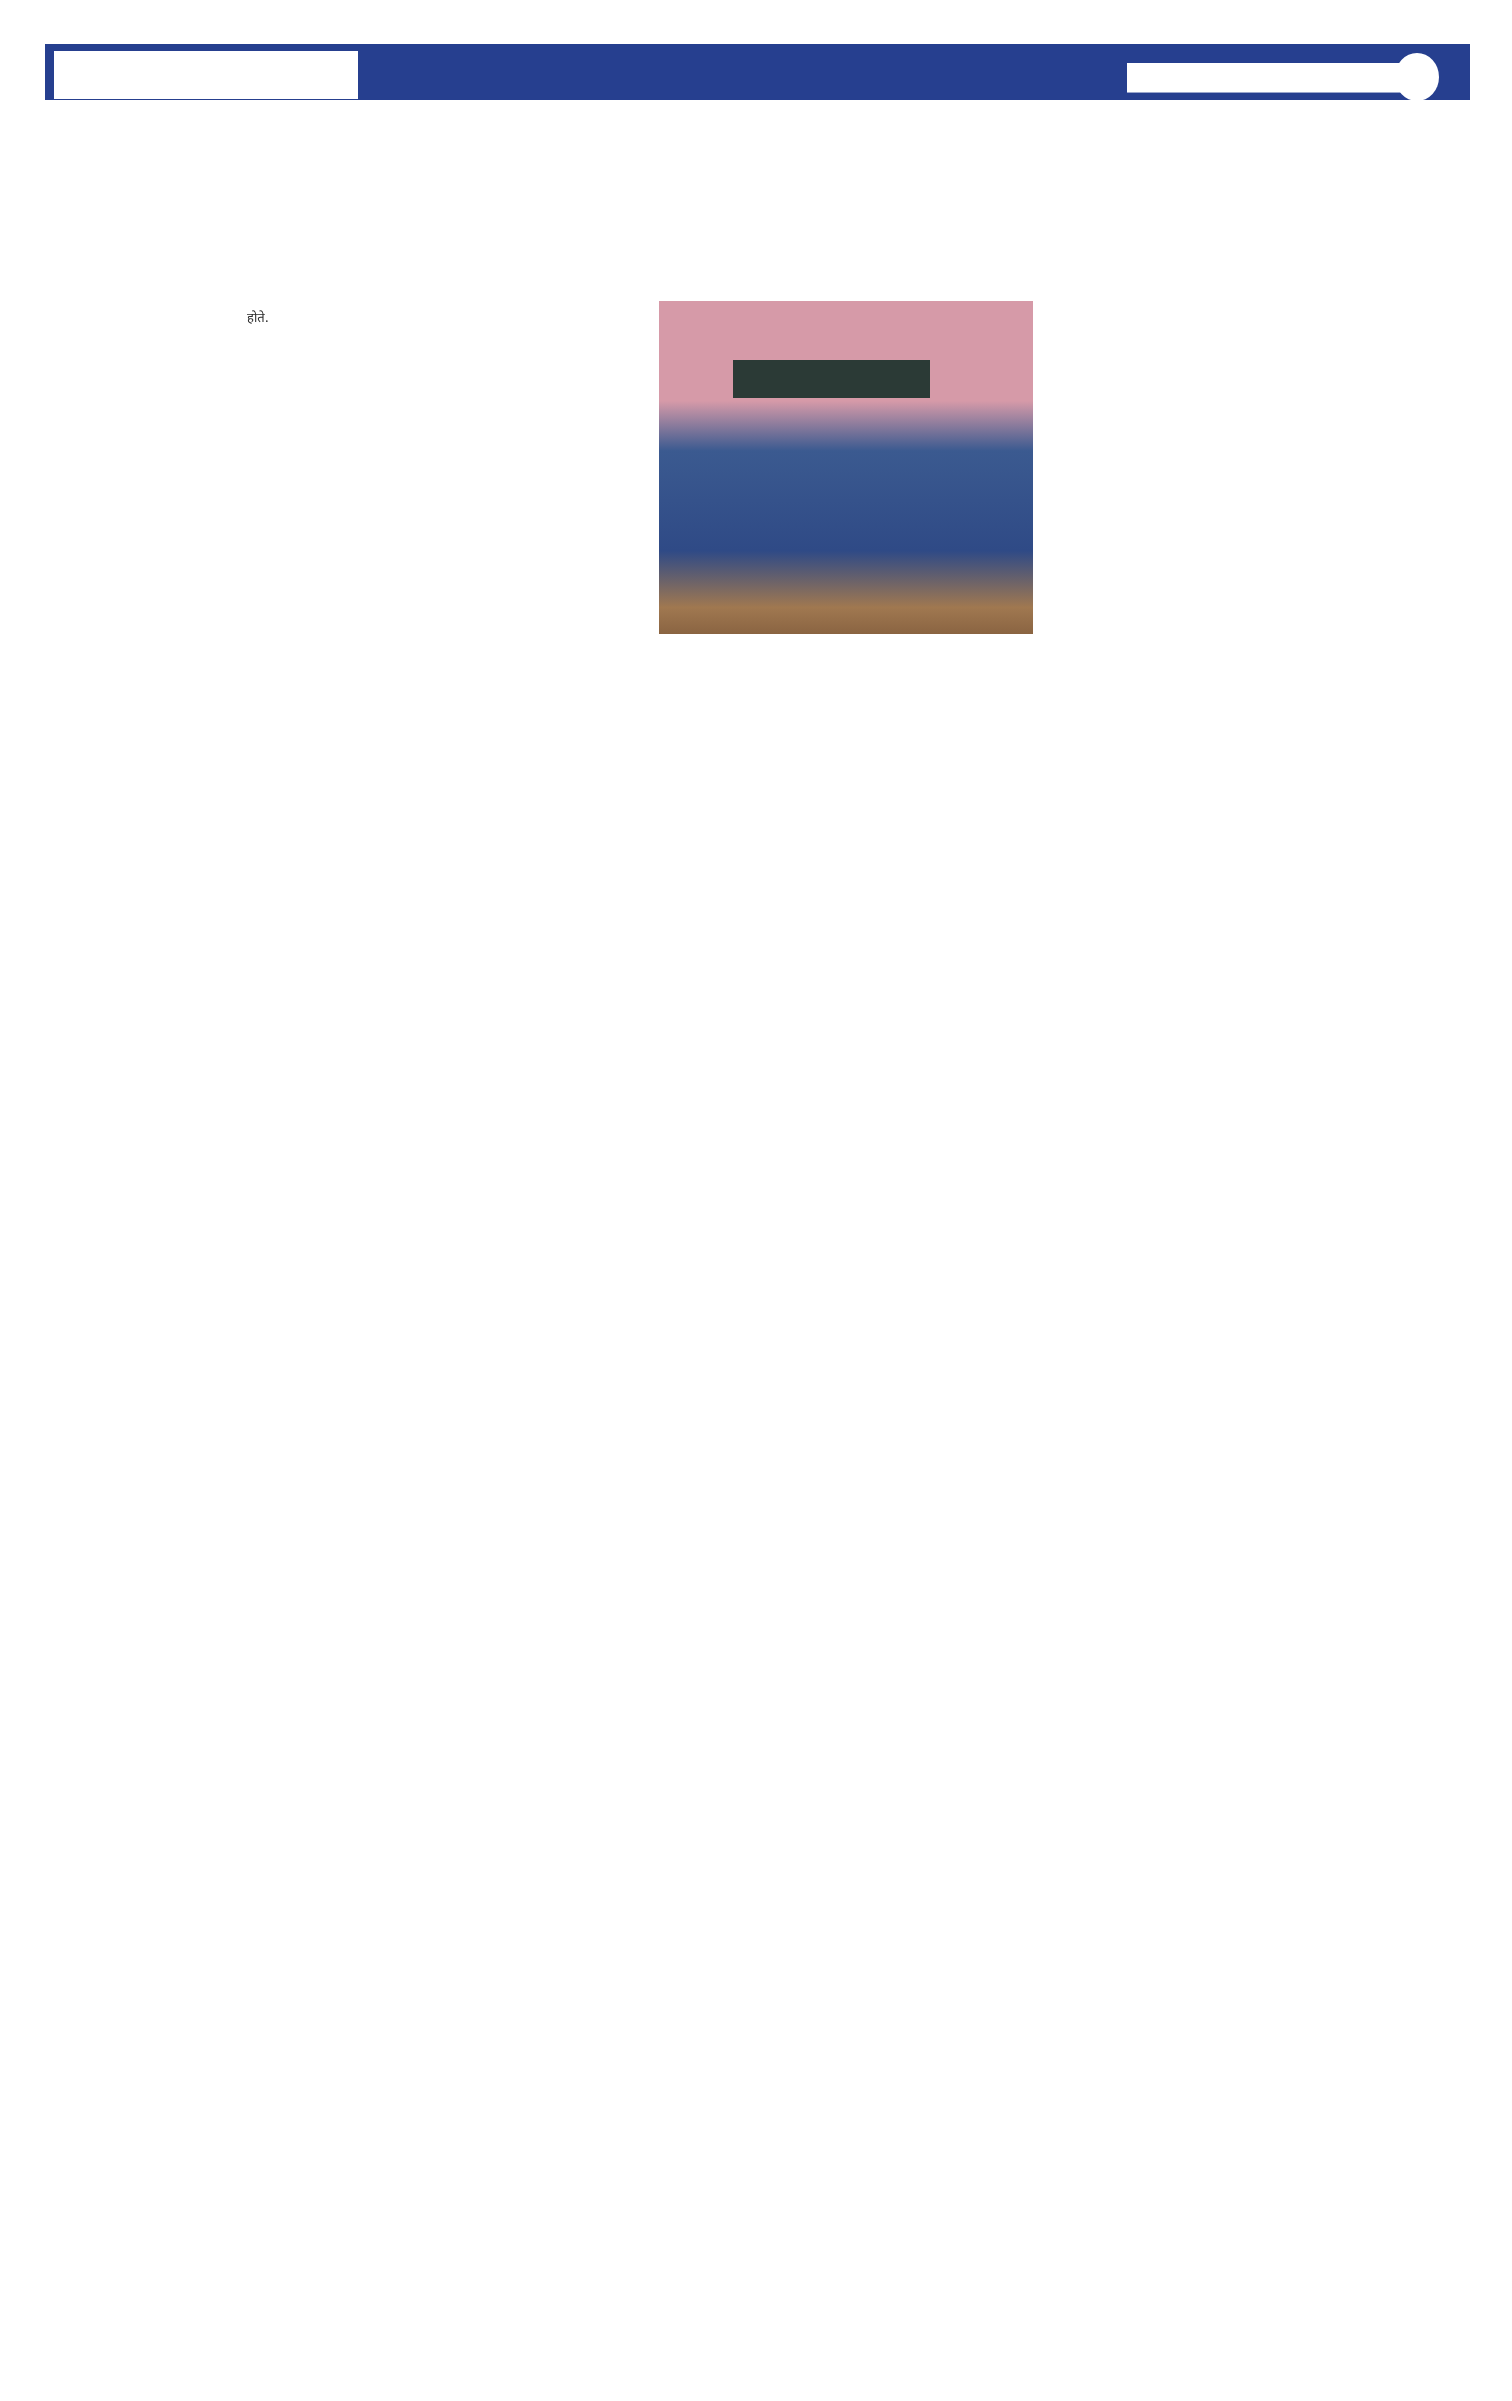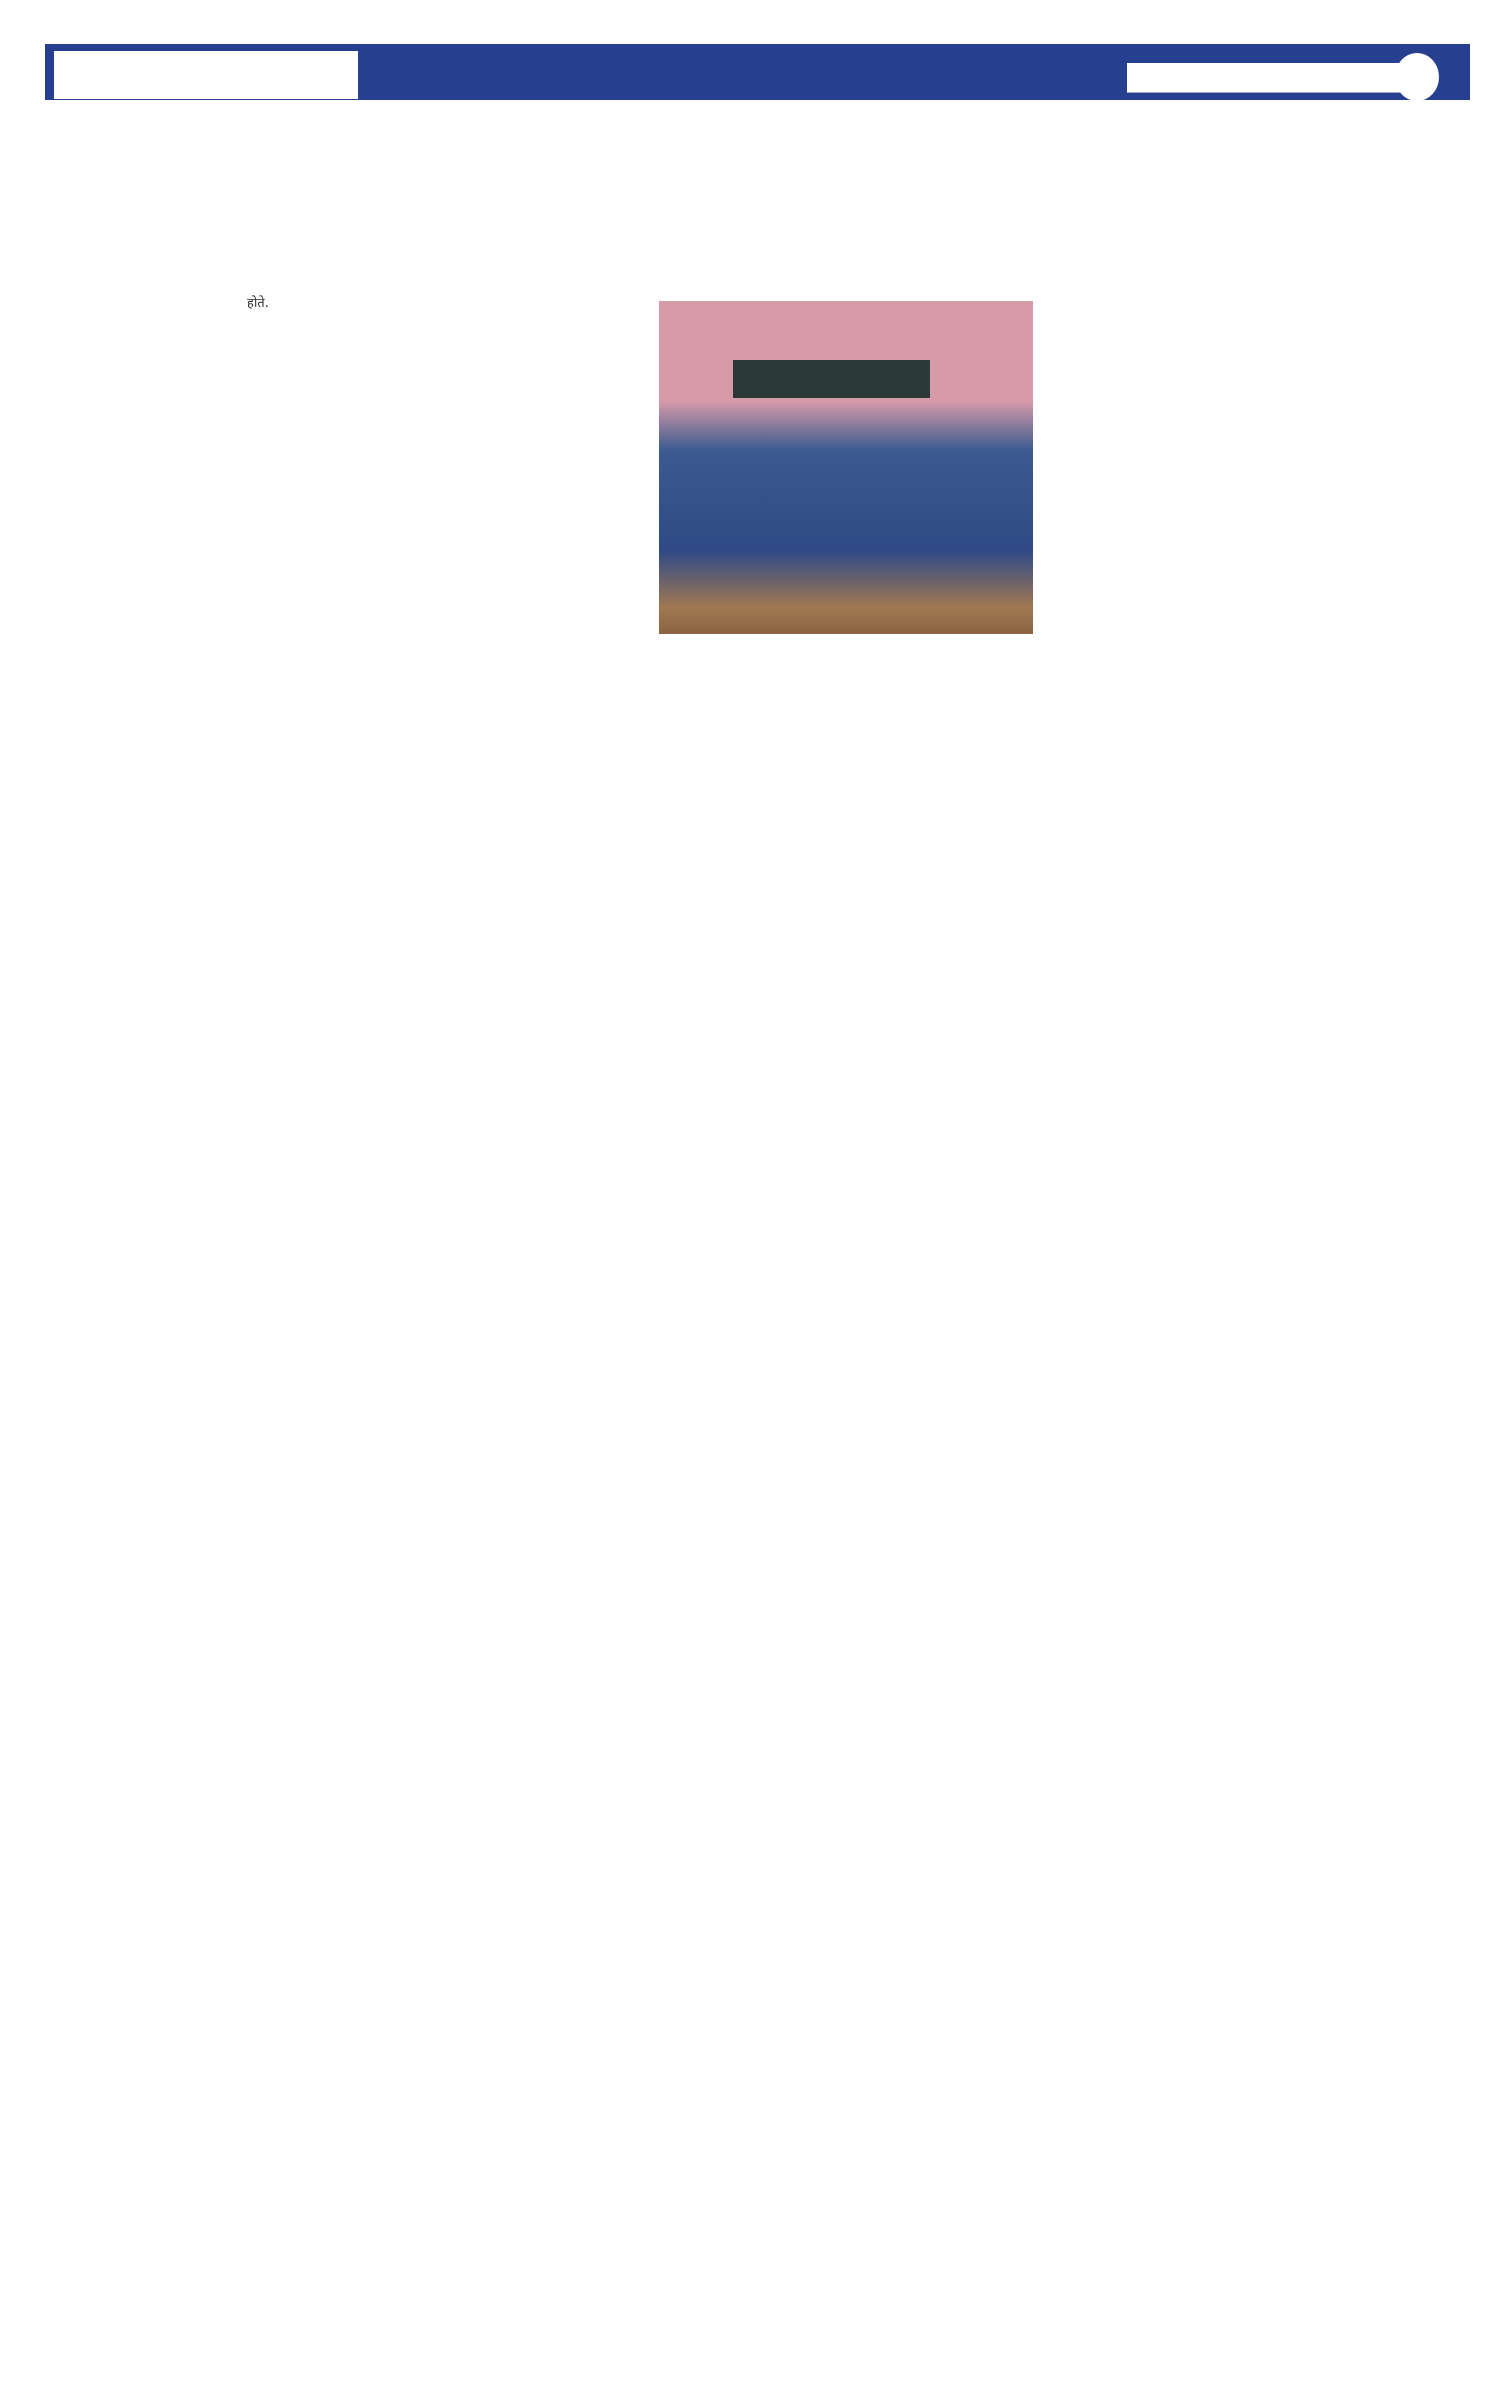--- a/index.html
+++ b/index.html
@@ -38,21 +38,21 @@
   </div>
 
 <div class="abs hl h1" style="left:45px;top:117px;width:1425px;"></div>
 <div class="abs hl h1" style="left:45px;top:192px;width:1425px;"></div>
 
 <div class="abs col" style="left:60px;top:297px;width:172px;height:354px;">
   <p class="by"></p>
   <p class="by"></p>
   <p style="text-indent:0"></p>
 </div>
-<div class="abs col" style="left:247px;top:292px;width:187px;height:354px;">
+<div class="abs col" style="left:247px;top:307px;width:187px;height:354px;">
   <p style="text-indent:0">होते.</p>
   <p></p>
 </div>
 <div class="abs col" style="left:449px;top:297px;width:188px;height:354px;">
   <p></p>
 </div>
 <div class="abs photo" style="left:659px;top:301px;width:374px;height:333px;background:linear-gradient(180deg,#d69aa8 0%,#d69aa8 30%,#3b5a90 45%,#2f4a86 75%,#a07850 92%,#8a6442 100%);">
   <div style="position:absolute;left:90px;top:15px;width:211px;height:27px;font-size:16.6px;font-weight:bold;color:#a8152e;font-family:'DejaVu Sans',sans-serif;"></div>
   <div style="position:absolute;left:74px;top:59px;width:197px;height:38px;background:#2b3a36;"></div>
 </div>

